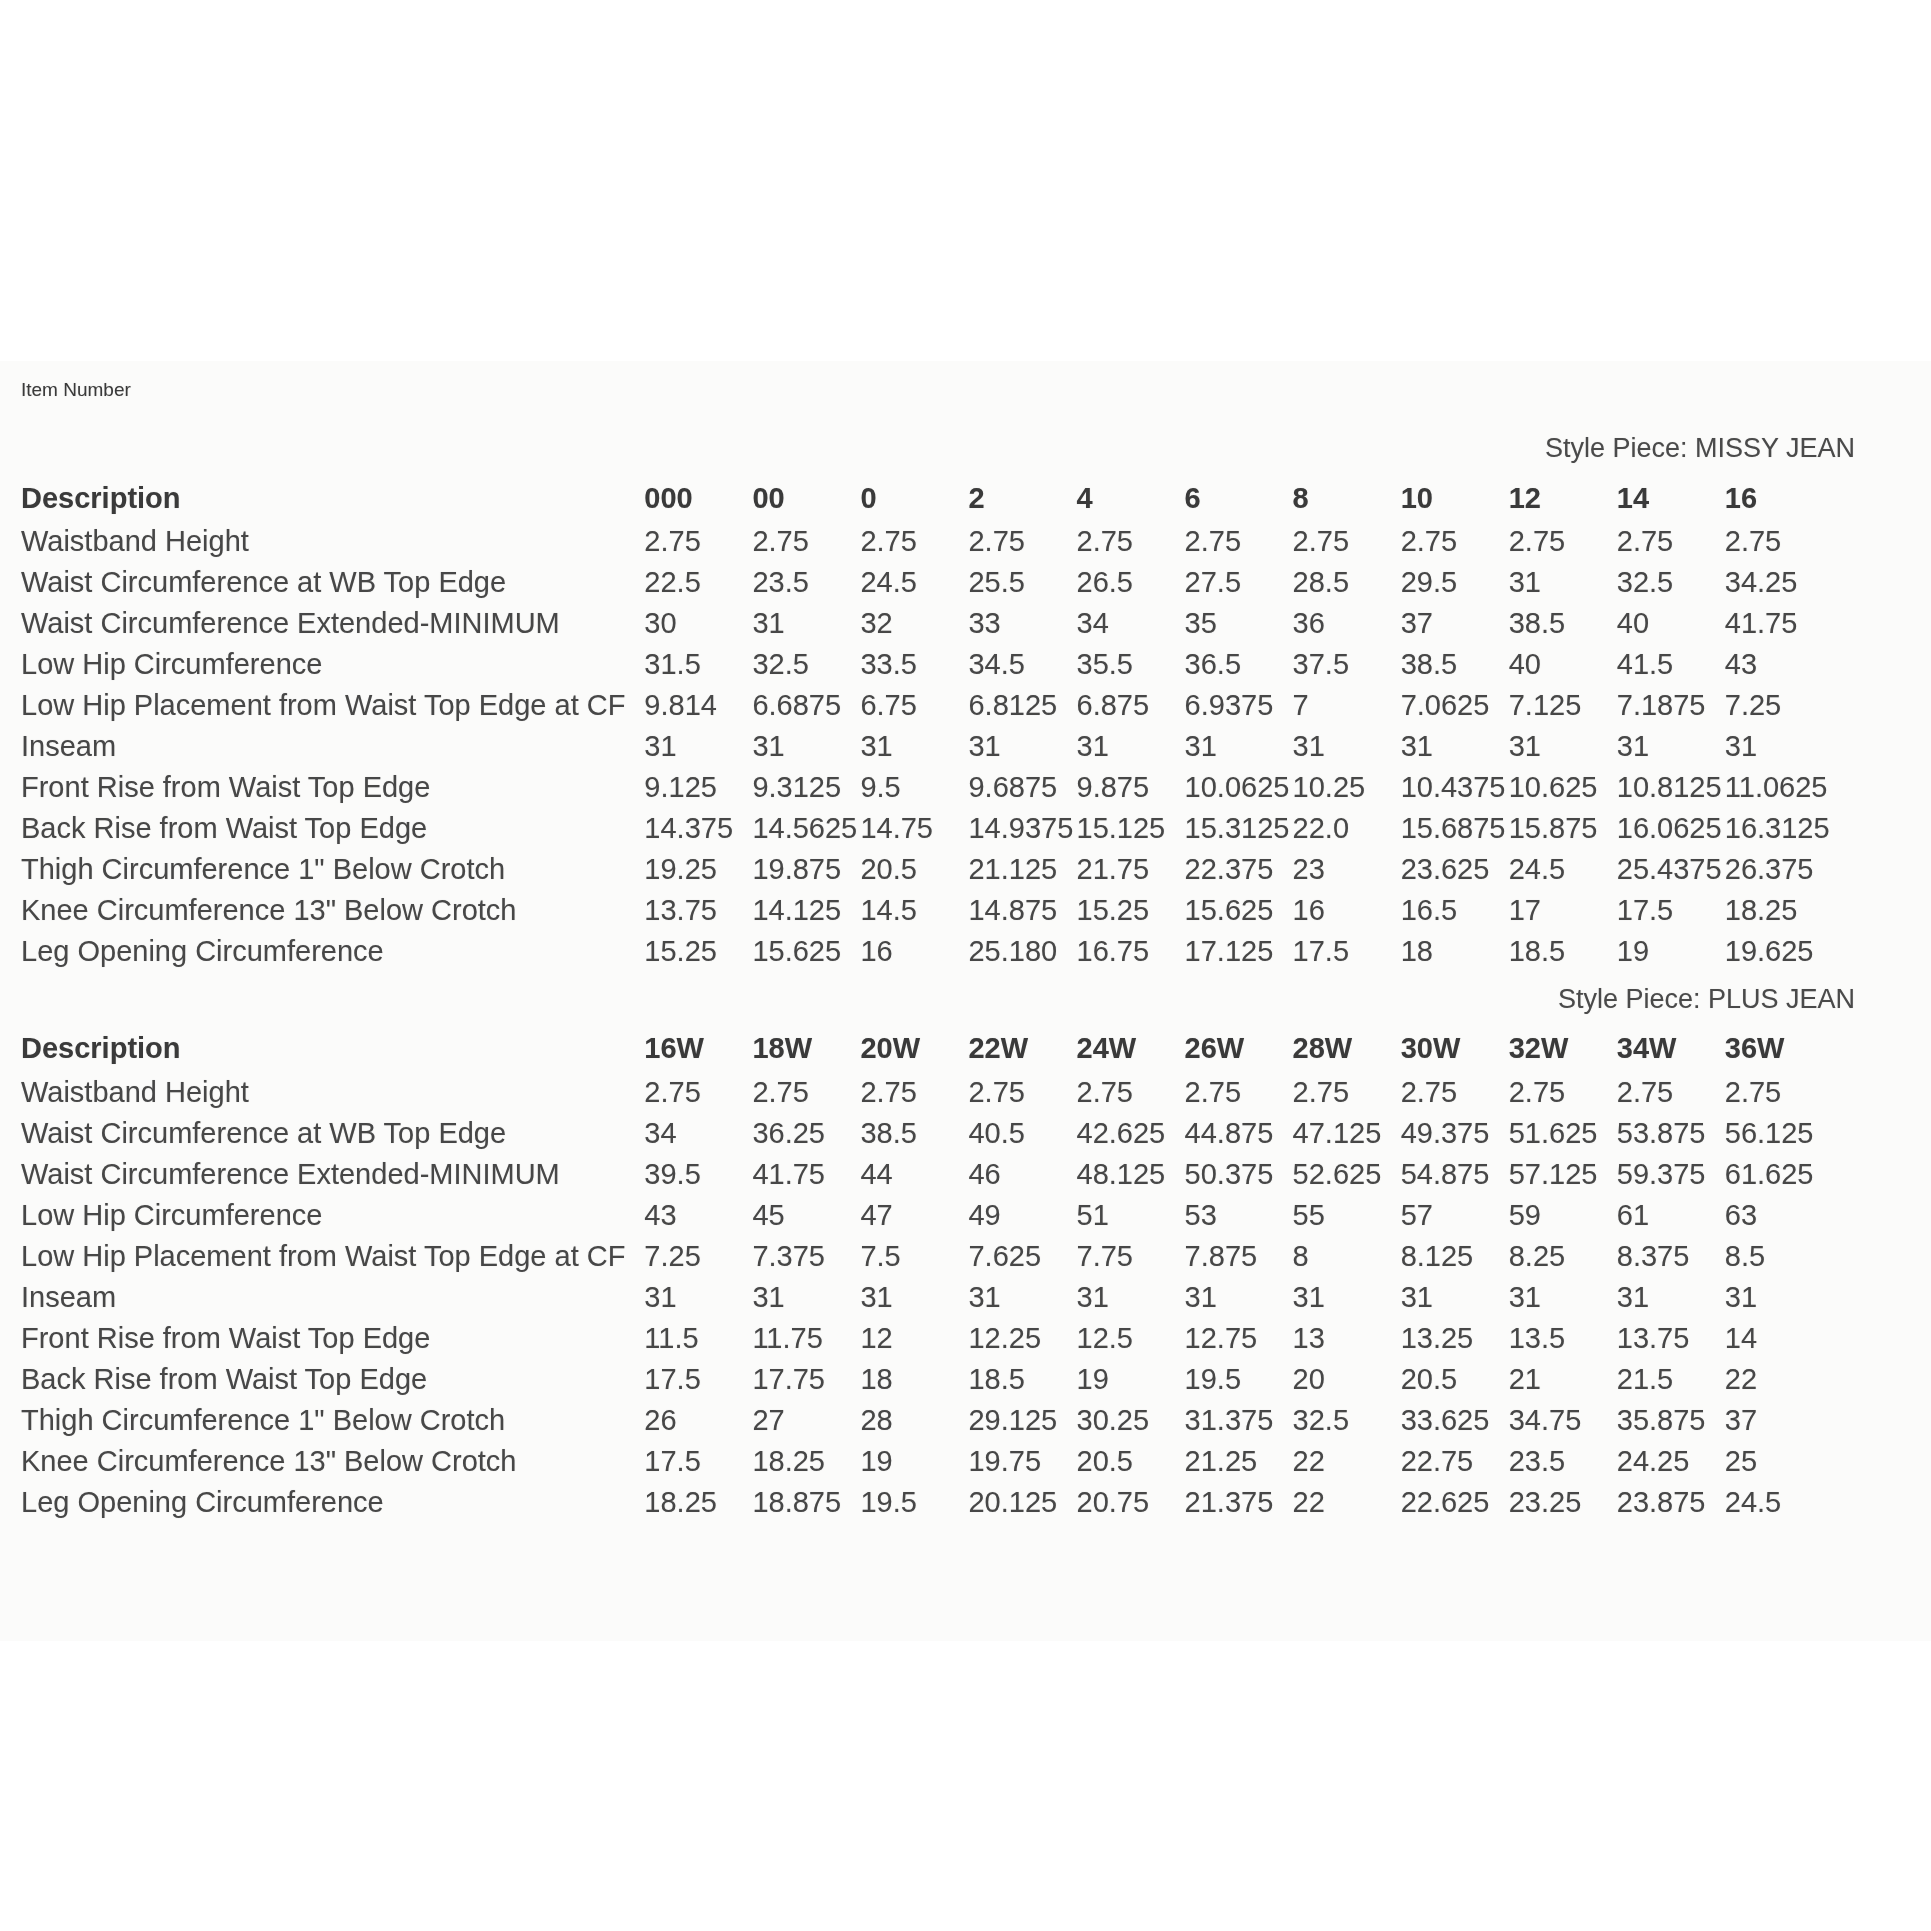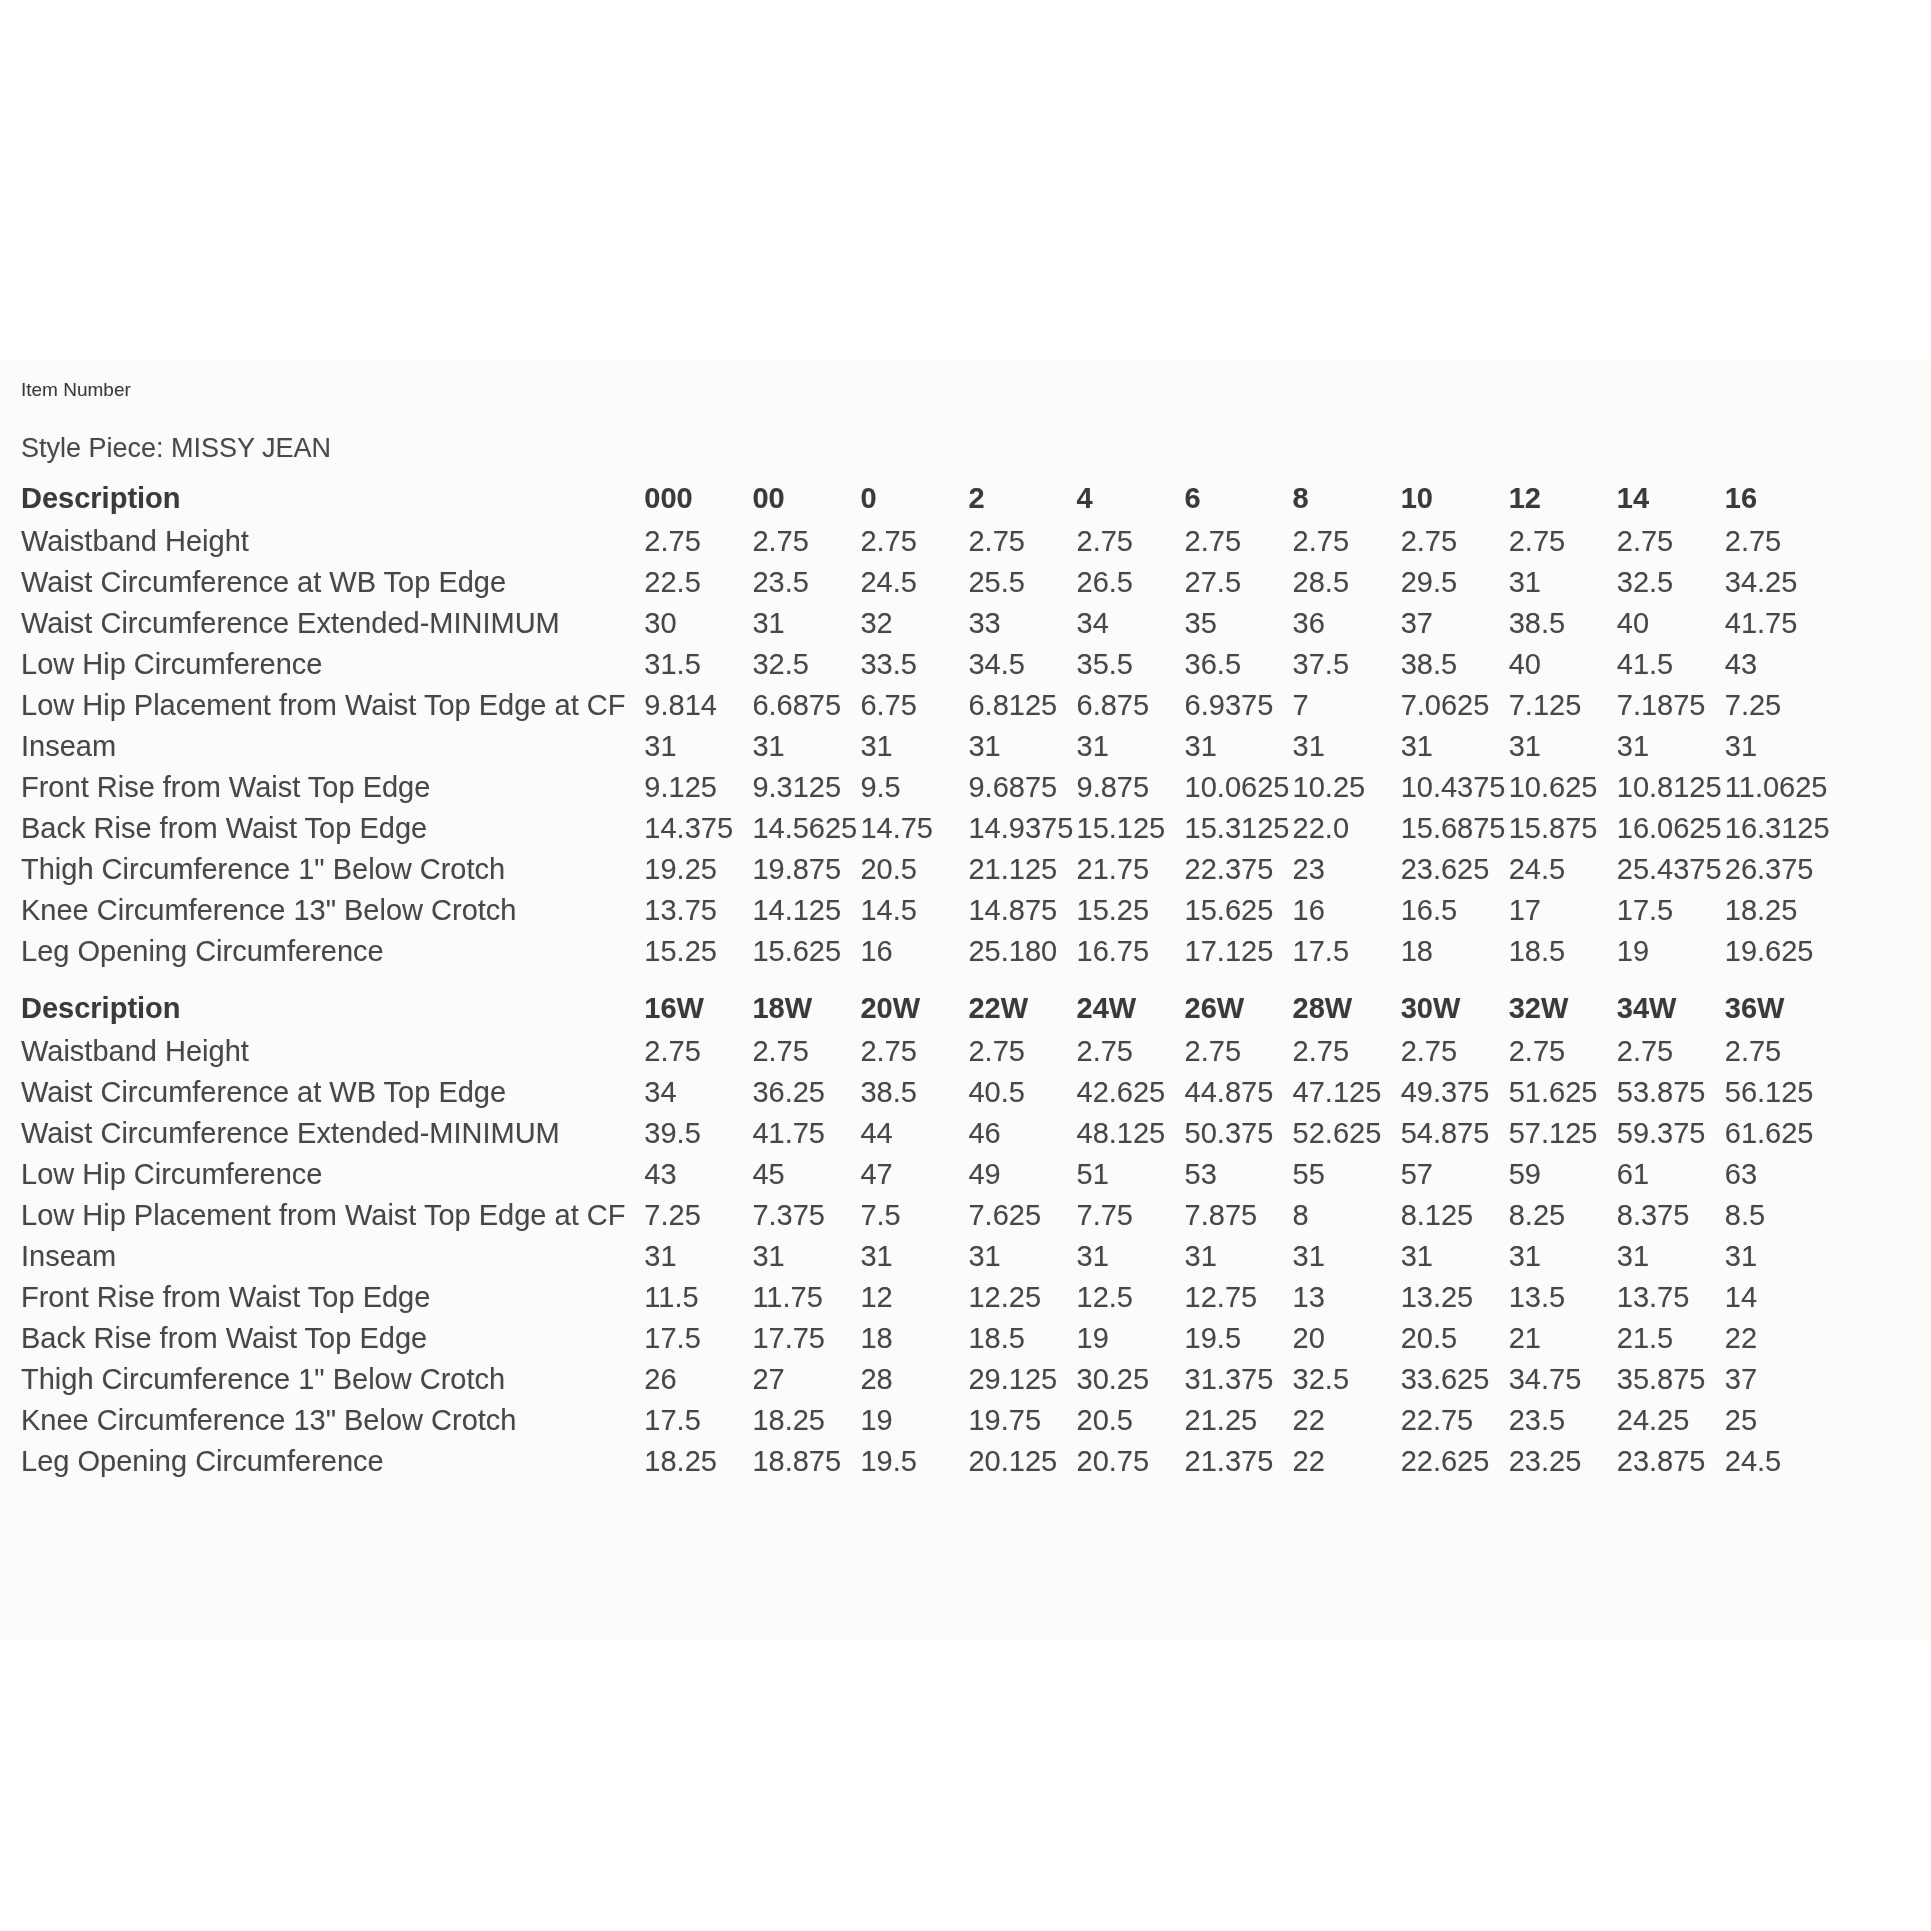--- a/index.html
+++ b/index.html
@@ -35,20 +35,21 @@
     font-size: 19px;
     line-height: 29px;
     font-weight: normal;
     color: #3a3a3a;
   }
   .style-piece {
     margin-top: 31px;
     font-size: 27px;
     line-height: 27px;
     color: #4a4a4a;
+    text-align: right;
   }
   .style-piece.second {
     margin-top: 13.5px;
   }
   table.size-chart {
     margin-top: 13px;
     border-collapse: collapse;
     table-layout: fixed;
     width: 1820px;
   }
@@ -282,20 +283,21 @@
           <td class="size-cell">17.125</td>
           <td class="size-cell">17.5</td>
           <td class="size-cell">18</td>
           <td class="size-cell">18.5</td>
           <td class="size-cell">19</td>
           <td class="size-cell">19.625</td>
         </tr>
       </tbody>
   </table>
 
+  <div class="style-piece second">Style Piece: PLUS JEAN</div>
 
   <table class="size-chart">
     <colgroup>
         <col class="desc-col">
         <col class="size-col">
         <col class="size-col">
         <col class="size-col">
         <col class="size-col">
         <col class="size-col">
         <col class="size-col">

